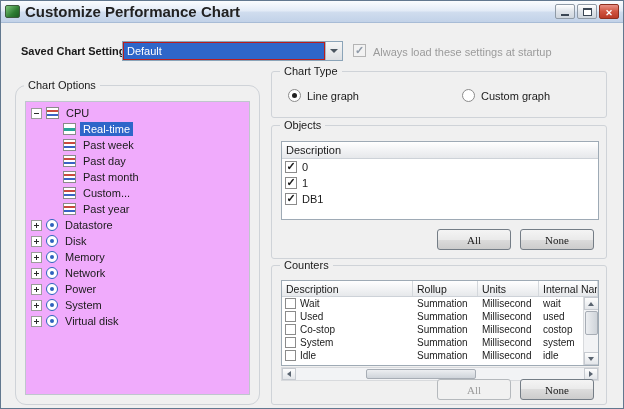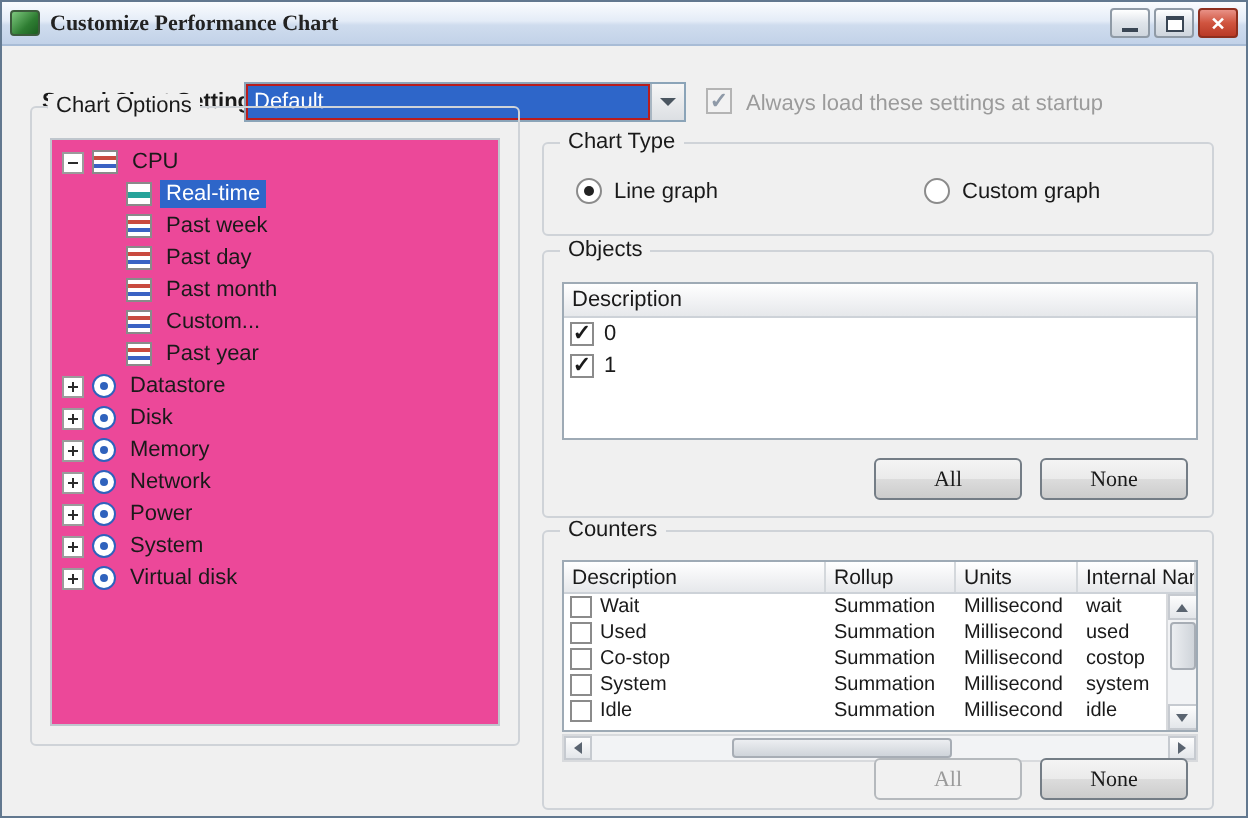--- a/index.html
+++ b/index.html
@@ -7,21 +7,21 @@
   body { font-family:"Liberation Sans",sans-serif; font-size:11px; color:#1a1a1a; background:#ffffff; position:relative; }
 
   .window { position:absolute; left:0; top:0; width:624px; height:409px; background:#f0f0f0; border:1px solid #62788f; }
 
   
   .titlebar { position:absolute; left:0; top:0; right:0; height:22px;
     background:linear-gradient(#fafcfe,#e4ecf7 45%,#cfdcee 55%,#c2d2e8);
     border-bottom:1px solid #a8bcd6; display:flex; align-items:center; gap:5px; padding:0 4px; }
   .app-icon { width:15px; height:13px; border:1px solid #3c5a3c; border-radius:2px;
     background:linear-gradient(135deg,#7ec87e,#2e7d32 60%,#1b5e20); flex:none; }
-  .title { font-weight:bold; font-size:11px; color:#222; white-space:nowrap;font-family:Liberation Serif, serif; }
+  .title { font-weight:bold; font-size:15px; color:#222; white-space:nowrap; }
   .win-controls { margin-left:auto; display:flex; gap:2px; }
   .winbtn { width:20px; height:15px; border:1px solid #8f9aa6; border-radius:2px;
     background:linear-gradient(#ffffff,#dfe4ea 50%,#cfd6de); display:flex; align-items:center; justify-content:center; }
   .winbtn.close { background:linear-gradient(#e89186,#d0543f 50%,#b93a26); border-color:#8e2f1e; }
   .glyph-min { width:8px; height:2px; background:#3a4654; margin-top:7px; }
   .glyph-max { width:9px; height:8px; border:1px solid #3a4654; border-top-width:2px; background:#fff; }
   .glyph-close::before { content:"✕"; color:#fff; font-size:9px; font-weight:bold; line-height:1; }
 
   
   .lbl-settings { position:absolute; left:20px; top:44px; font-weight:bold; }
@@ -44,27 +44,27 @@
     display:inline-flex; align-items:center; justify-content:center; flex:none; }
   .radio.checked::after { content:""; width:5px; height:5px; border-radius:50%; background:#222; }
   .btn { width:74px; height:21px; border:1px solid #747d86; border-radius:3px;
     background:linear-gradient(#f4f4f4,#eaeaea 50%,#dcdcdc 50%,#cccccc);
     font-family:Liberation Serif, serif; font-size:11px; color:#1a1a1a; display:flex; align-items:center; justify-content:center; }
   .btn.disabled { border-color:#b5b9bd; background:#f1f1f1; color:#9a9a9a; }
 
   
   .groupbox { position:absolute; border:1px solid #cfd3d8; border-radius:3px; }
   .gb-label { position:absolute; top:-7px; left:8px; background:#f0f0f0; padding:0 4px; line-height:13px; white-space:nowrap; }
-  #gb-chart-options { left:14px; top:52px; width:245px; height:320px; }
+  #gb-chart-options { left:14px; top:84px; width:245px; height:320px;border-radius:11px; }
   #gb-chart-type    { left:270px; top:70px; width:336px; height:47px; }
   #gb-objects       { left:270px; top:124px; width:336px; height:134px; }
   #gb-counters      { left:270px; top:264px; width:336px; height:140px; }
 
   
-  .tree { position:absolute; left:9px; top:15px; right:9px; bottom:9px; background:#ec4899;
+  .tree { position:absolute; left:9px; top:15px; right:9px; bottom:9px; background:#f0abfc;
     border:1px solid #bfc6cd; overflow:hidden; padding-top:3px; }
   .tree-row { height:16px; display:flex; align-items:center; padding-left:5px; }
   .tree-row.child { padding-left:37px; }
   .expander { position:relative; width:11px; height:11px; border:1px solid #9b9b9b; background:#fff; flex:none; margin-right:4px; }
   .expander::before { content:""; position:absolute; left:2px; right:2px; top:4px; height:1px; background:#2b2b2b; }
   .expander:not(.open)::after { content:""; position:absolute; top:2px; bottom:2px; left:4px; width:1px; background:#2b2b2b; }
   .icon-target { width:12px; height:12px; border:1px solid #2f62bd; border-radius:50%; background:#fff;
     display:flex; align-items:center; justify-content:center; flex:none; margin-right:4px; }
   .icon-target > span { width:4px; height:4px; border-radius:50%; background:#2f62bd; }
   .icon-chart { width:13px; height:12px; border:1px solid #8a8a8a; flex:none; margin-right:4px;
@@ -255,20 +255,24 @@
     <div class="obj-table">
       <div class="list-header">Description</div>
       <div class="obj-row">
         <span class="checkbox checked"></span>
         <span>0</span>
       </div>
       <div class="obj-row">
         <span class="checkbox checked"></span>
         <span>1</span>
       </div>
+      <div class="obj-row">
+        <span class="checkbox checked"></span>
+        <span>DB1</span>
+      </div>
     </div>
     <div class="gb-buttons" id="objects-buttons">
       <button class="btn">All</button>
       <button class="btn">None</button>
     </div>
   </div>
 
   <div class="groupbox" id="gb-counters">
     <span class="gb-label">Counters</span>
 

